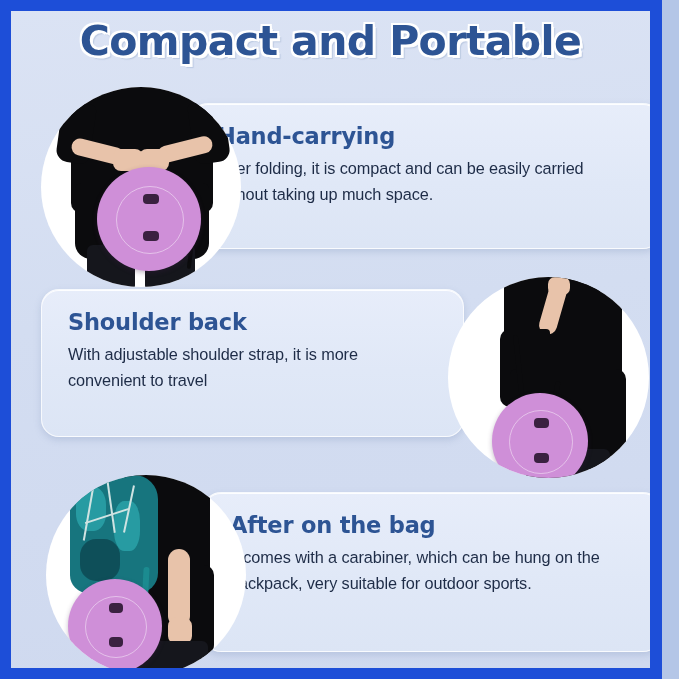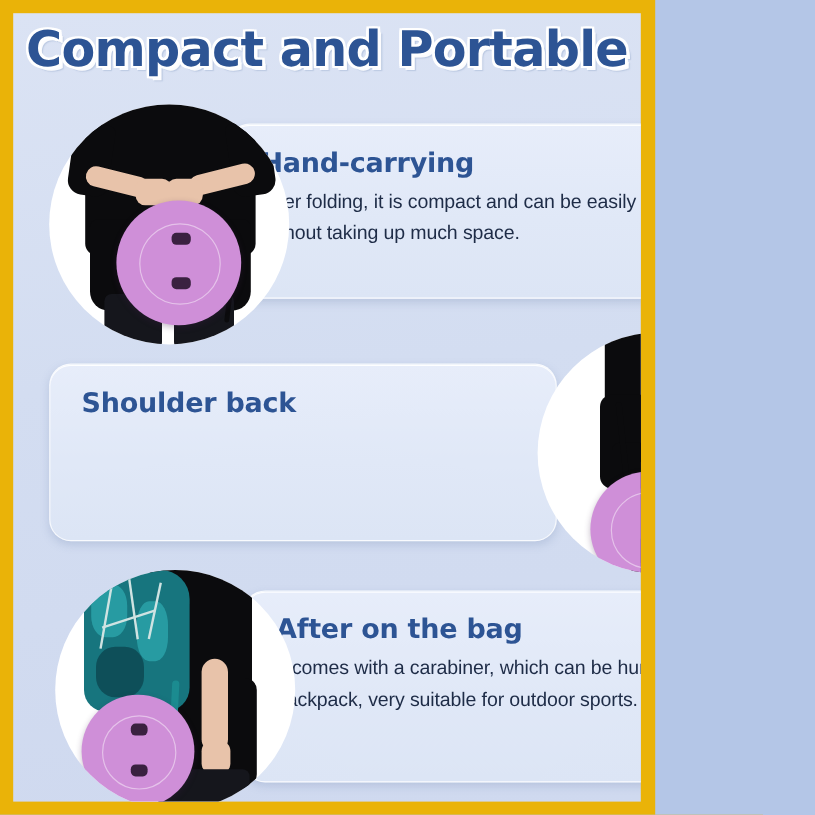--- a/index.html
+++ b/index.html
@@ -2,22 +2,22 @@
 <html><head>
 <meta charset="utf-8">
 <style>
   html,body{margin:0;padding:0;}
   body{
     width:679px;height:679px;overflow:hidden;
     font-family:"Liberation Sans", sans-serif;
     background:#b4c6e7;
   }
   #poster{
-    position:relative;width:546px;height:679px;box-sizing:border-box;
-    padding:11px 12px 11px 11px;background:#eab308;
+    position:relative;width:662px;height:679px;box-sizing:border-box;
+    padding:11px 12px 11px 11px;background:#1d4ed8;
   }
   #panel{
     position:relative;width:100%;height:100%;box-sizing:border-box;
     background:linear-gradient(175deg,#dbe3f4 0%,#d3ddf1 45%,#cfd9ef 100%);
     overflow:hidden;
   }
 
   
   .title-wrap{position:absolute;left:0;top:10px;width:100%;text-align:center;}
   .title{
@@ -41,21 +41,21 @@
   .card{
     position:absolute;box-sizing:border-box;
     background:linear-gradient(180deg,#e7edfa 0%,#e0e8f7 55%,#dce5f5 100%);
     border-radius:18px;
     border:1px solid rgba(255,255,255,.75);
     box-shadow:0 3px 7px rgba(120,140,180,.28), 0 1px 0 rgba(255,255,255,.9) inset;
     padding:20px 26px 18px 26px;
     z-index:1;
   }
   .card-right{left:179px;top:34px;width:471px;height:146px;}
-  .card-left{left:30px;top:40px;width:423px;height:148px;}
+  .card-left{left:30px;top:26px;width:423px;height:148px;}
   .card-right3{left:192px;top:35px;width:458px;height:160px;}
 
   .card h3{
     margin:0 0 6px 0;
     font-family:"DejaVu Sans","Liberation Sans",sans-serif;
     font-weight:700;font-size:22.5px;letter-spacing:-0.2px;
     color:#2d5494;line-height:1.1;
   }
   .card p{
     margin:0;font-size:16.3px;line-height:1.62;
@@ -129,20 +129,21 @@
             <div class="tab" style="left:44%;top:62%;width:16px;height:10px;"></div>
           </div>
         </div>
       </div>
     </div>
 
     <div class="row row2">
 
       <div class="card card-left">
         <h3>Shoulder back</h3>
+        <p>With adjustable shoulder strap, it is more convenient to travel</p>
       </div>
 
       <div class="photo ph2">
         <div class="scene">
           <div class="shirt" style="left:56px;top:-12px;width:96px;height:120px;border-radius:18px 18px 8px 8px;"></div>
           <div class="shirt" style="left:116px;top:-14px;width:58px;height:150px;border-radius:20px 14px 10px 8px;"></div>
           <div class="skin" style="left:96px;top:4px;width:18px;height:54px;border-radius:9px;transform:rotate(16deg);"></div>
           <div class="skin" style="left:100px;top:0px;width:22px;height:18px;border-radius:7px;"></div>
           <div class="shirt" style="left:52px;top:52px;width:50px;height:78px;border-radius:10px 4px 6px 10px;"></div>
           <div class="shirt" style="left:62px;top:92px;width:116px;height:100px;border-radius:6px 10px 10px 14px;"></div>

